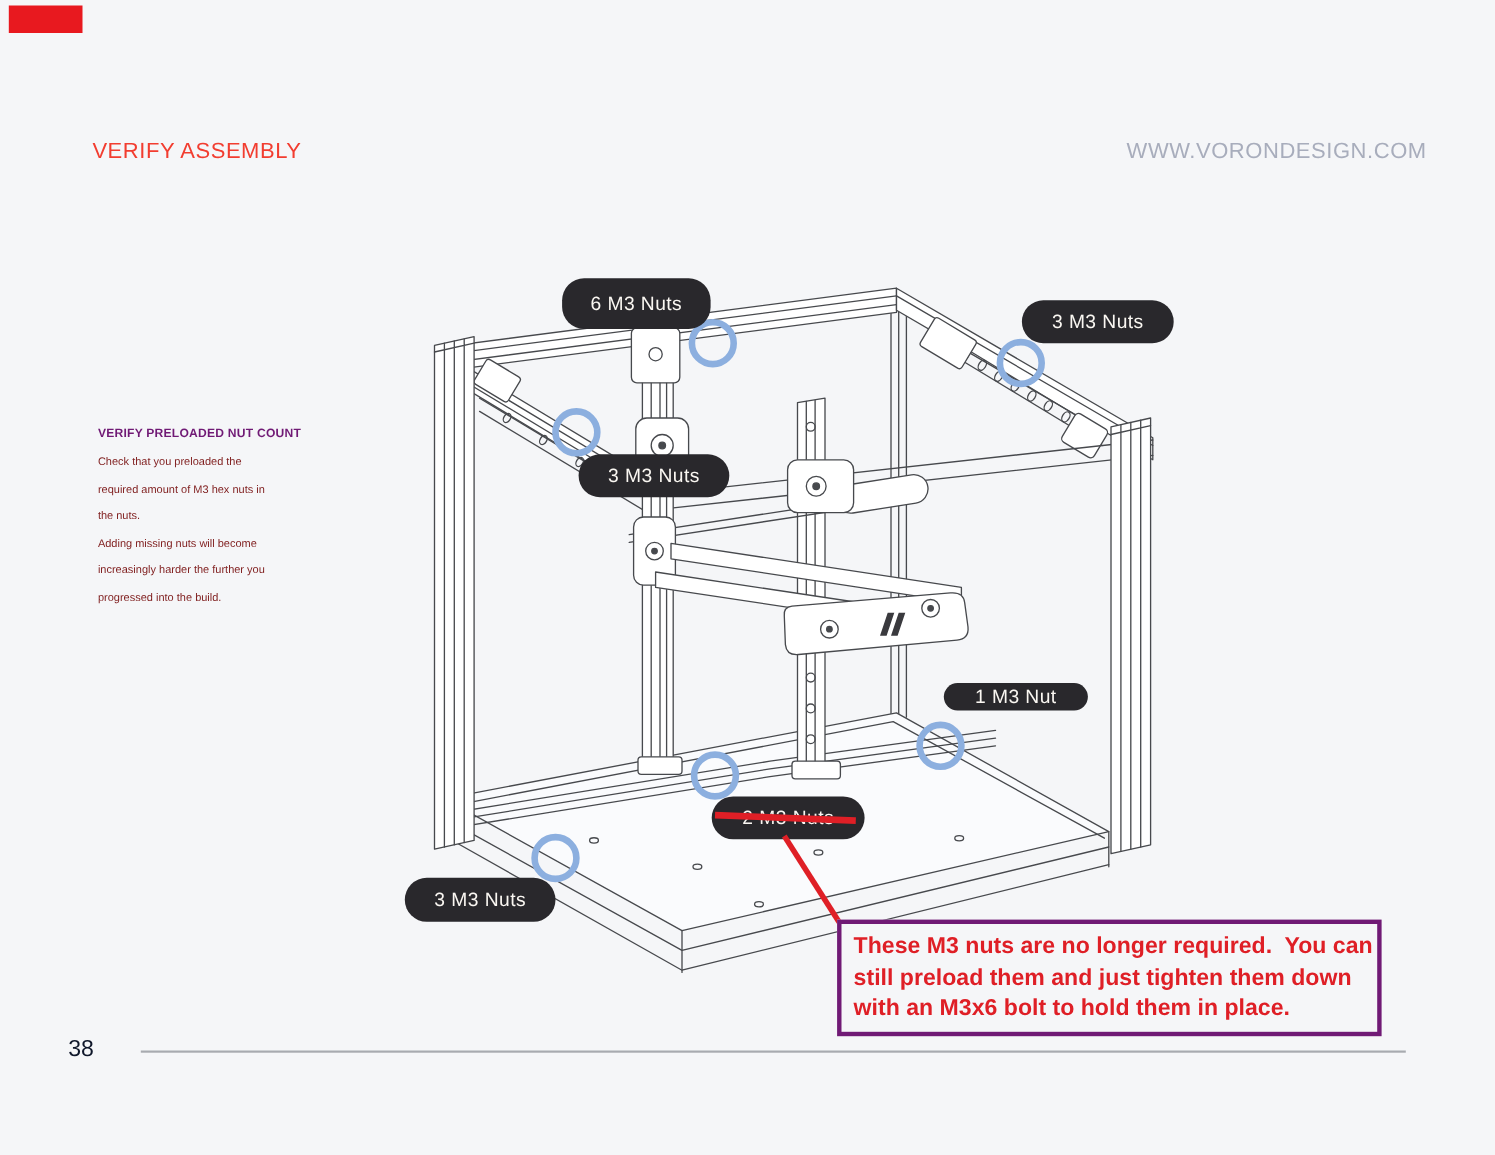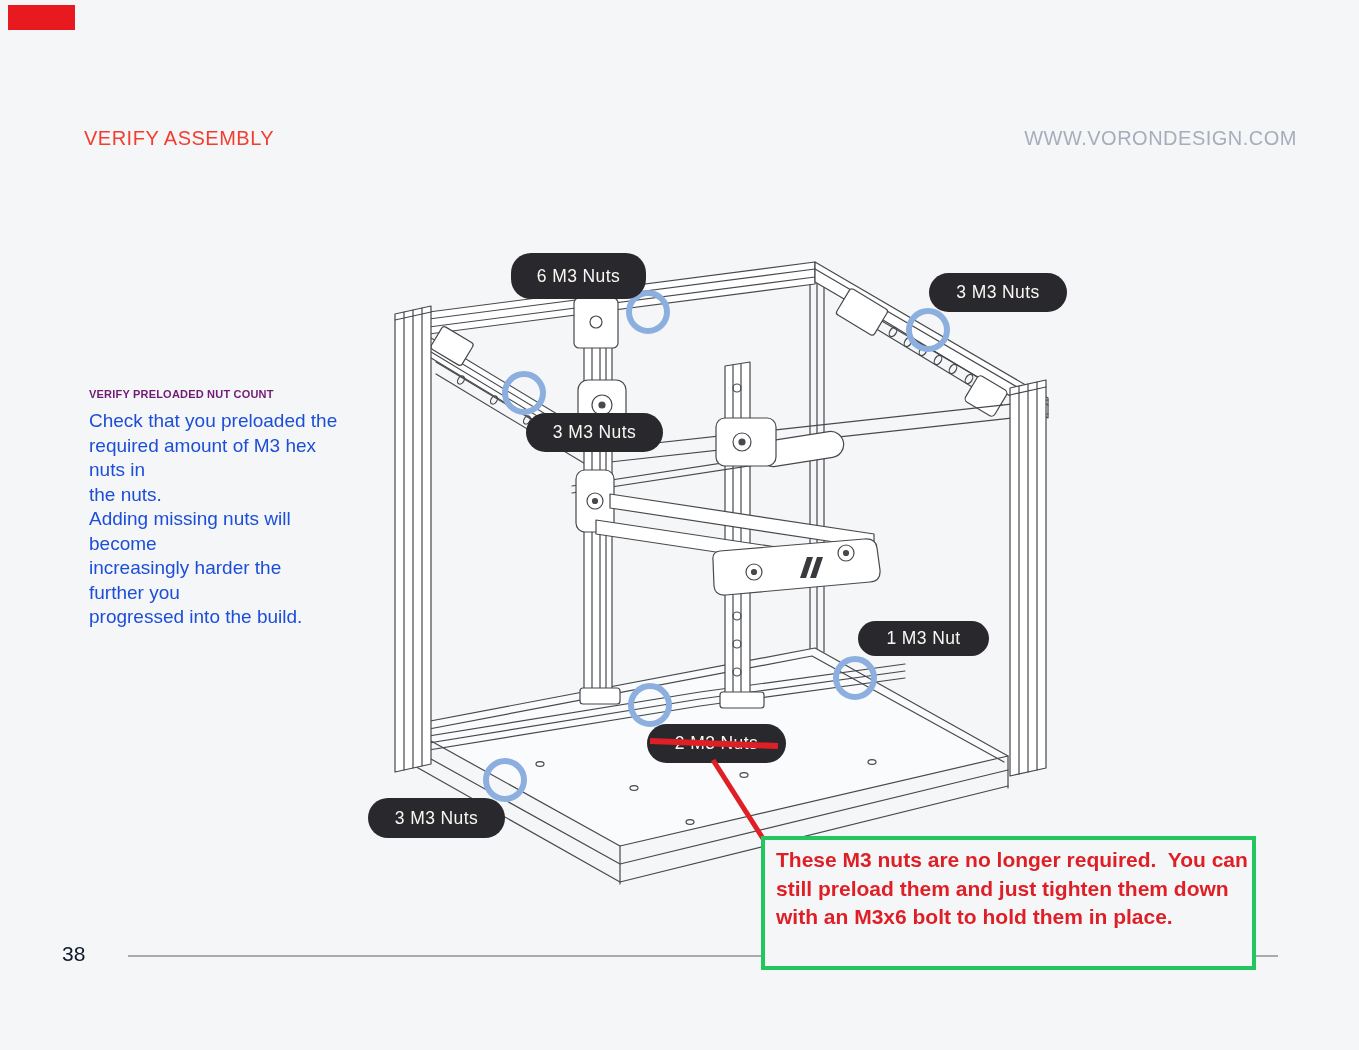--- a/index.html
+++ b/index.html
@@ -7,35 +7,35 @@
        font-family:"Liberation Sans",sans-serif;}
   #stage{position:relative;width:1359px;height:1050px;background:#f5f6f8;}
 
   .corner-mark{position:absolute;left:8px;top:5px;width:67px;height:25px;background:#e8191f;}
 
   .page-title{position:absolute;left:60px;top:127px;font-size:20px;letter-spacing:.5px;color:#f23d30;margin-left:24px;}
   .site-url{position:absolute;right:62px;top:127px;font-size:20px;letter-spacing:.5px;color:#a8adbc;margin-left:33px;}
 
   .note{position:absolute;left:89px;top:388px;width:250px;}
   .note-heading{font-size:11px;font-weight:bold;color:#701a75;letter-spacing:.2px;margin-bottom:9px;}
-  .note-line{font-size:19px;color:#1d4ed8;line-height:24.5px;}
+  .note-line{font-size:10px;color:#7f1d1d;line-height:24.5px;}
 
   #frame-svg,#red-svg{position:absolute;left:0;top:0;}
   #frame-svg{z-index:1;}
   #red-svg{z-index:4;pointer-events:none;}
 
   .ring{position:absolute;z-index:2;width:44px;height:44px;box-sizing:border-box;
         border:6px solid #8cafdf;border-radius:50%;}
 
   .pill{position:absolute;z-index:3;box-sizing:border-box;background:#29282c;border-radius:20px;
         color:#faf7f2;font-size:17.5px;letter-spacing:.4px;
         display:flex;align-items:center;justify-content:center;}
 
-  .callout{position:absolute;z-index:5;left:761px;top:836px;width:495px;height:134px;
-           box-sizing:border-box;border:4px solid #22c55e;background:#f5f6f8;
+  .callout{position:absolute;z-index:5;left:761px;top:836px;width:495px;height:106px;
+           box-sizing:border-box;border:4px solid #701a75;background:#f5f6f8;
            padding:6px 10px 0 11px;}
   .callout-line{font-size:21px;font-weight:bold;color:#df1f26;line-height:28.6px;white-space:pre;}
 
   .page-number{position:absolute;left:62px;top:942px;font-size:21px;color:#0f172a;}
   .footer-rule{position:absolute;left:128px;top:955px;width:1150px;height:2px;background:#a8abb0;}
 </style>
 </head>
 <body>
 
 <div id="stage">
@@ -157,21 +157,21 @@
   <div class="ring" style="left:626px;top:290px;"></div>
   <div class="ring" style="left:906px;top:308px;"></div>
   <div class="ring" style="left:502px;top:371px;"></div>
   <div class="ring" style="left:833px;top:656px;"></div>
   <div class="ring" style="left:628px;top:683px;"></div>
   <div class="ring" style="left:483px;top:758px;"></div>
 
   <div class="pill" style="left:511px;top:253px;width:135px;height:46px;">6 M3 Nuts</div>
   <div class="pill" style="left:929px;top:273px;width:138px;height:39px;">3 M3 Nuts</div>
   <div class="pill" style="left:526px;top:413px;width:137px;height:39px;">3 M3 Nuts</div>
-  <div class="pill" style="left:858px;top:621px;width:131px;height:35px;text-align:right;">1 M3 Nut</div>
+  <div class="pill" style="left:858px;top:621px;width:131px;height:25px;text-align:right;">1 M3 Nut</div>
   <div class="pill" style="left:647px;top:724px;width:139px;height:39px;">2 M3 Nuts</div>
   <div class="pill" style="left:368px;top:798px;width:137px;height:40px;">3 M3 Nuts</div>
 
   <svg id="red-svg" width="1359" height="1050" viewBox="0 0 1359 1050">
     <line x1="650" y1="741" x2="778" y2="746" stroke="#df1f26" stroke-width="6"></line>
     <line x1="713" y1="760" x2="769" y2="848" stroke="#df1f26" stroke-width="5"></line>
   </svg>
 
   <div class="callout">
     <div class="callout-line">These M3 nuts are no longer required.  You can</div>

